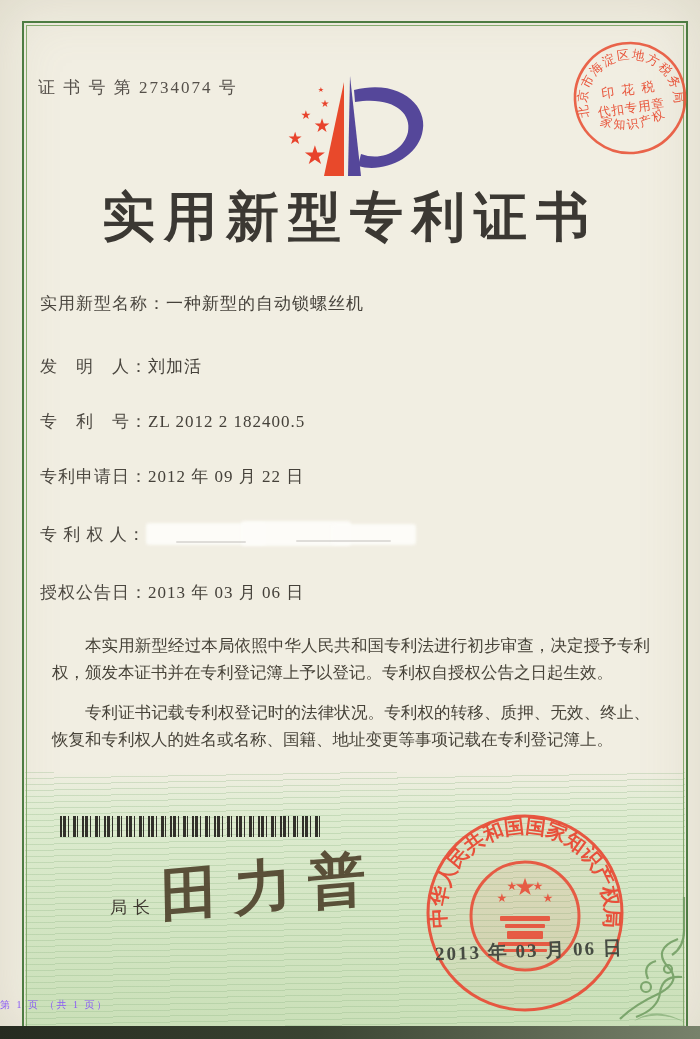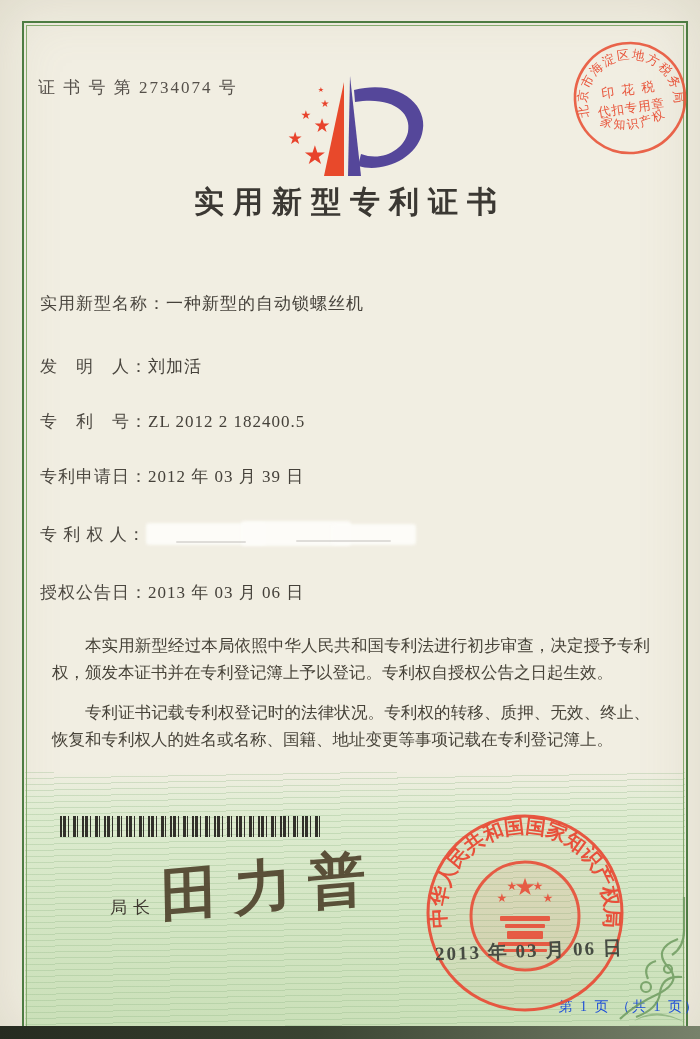--- a/index.html
+++ b/index.html
@@ -16,21 +16,21 @@
   
   .green-zone{position:absolute;left:25px;right:15px;top:772px;bottom:0;z-index:0;
     background:linear-gradient(180deg, rgba(223,236,210,0) 0%, rgba(223,236,210,.7) 9%, #ddebcf 17%, #d3e5c3 55%, #c9dfb7 100%);}
   .green-zone::after{content:"";position:absolute;inset:0;
     background:repeating-linear-gradient(179deg, rgba(140,180,130,.30) 0 1px, rgba(0,0,0,0) 1px 6px);}
   .photo-edge{position:absolute;left:0;right:0;bottom:0;height:13px;z-index:6;
     background:linear-gradient(90deg,#262b20,#3a4432 45%,#78826b);}
   
   .cert-no{position:absolute;left:38px;top:76px;font-size:17px;color:#55504a;letter-spacing:2px;z-index:2;}
   
-  .title{position:absolute;left:0;top:182px;width:100%;text-align:center;font-size:30px;font-weight:700;
+  .title{position:absolute;left:0;top:182px;width:100%;text-align:center;font-size:53px;font-weight:700;
     color:#3b3833;letter-spacing:9px;z-index:2;}
   
   .row{position:absolute;left:40px;font-size:17px;color:#4c4841;letter-spacing:1px;z-index:2;white-space:nowrap;}
   .row .lbl{color:#4c4841;}
   .row .val{color:#45413a;}
   .r1{top:292px}.r2{top:355px}.r3{top:410px}.r4{top:465px}.r5{top:521px}.r6{top:581px}
   
   .redact{position:relative;display:inline-block;width:290px;height:26px;vertical-align:-7px;}
   .redact .w{position:absolute;background:rgba(253,252,249,.95);filter:blur(1.6px);border-radius:3px;}
   .redact .w1{left:0;top:2px;width:120px;height:22px;}
@@ -49,21 +49,21 @@
       transparent 6px 8px,#23201c 8px 9px,transparent 9px 13px,#23201c 13px 16px,transparent 16px 17px,
       #23201c 17px 18px,transparent 18px 22px);}
   
   .sig-title{position:absolute;left:110px;top:896px;font-size:17px;letter-spacing:6px;color:#3e3930;z-index:4;}
   .sig-name{position:absolute;left:160px;top:848px;font-size:58px;font-weight:700;color:#4a3c26;
     letter-spacing:16px;transform:rotate(-5deg) skewX(-4deg);opacity:.88;z-index:4;white-space:nowrap;}
   
   .seal-date{position:absolute;left:435px;top:938px;font-size:19px;color:#464b42;letter-spacing:2px;
     transform:rotate(-2deg);z-index:6;font-weight:600;}
   
-  .footer{position:absolute;left:0;top:998px;width:100%;text-align:right;font-size:14px;color:#1d4ed8;
+  .footer{position:absolute;left:0;top:998px;width:100%;text-align:left;font-size:10px;color:#8b5cf6;
     letter-spacing:2px;z-index:4;}
   
   .logo{position:absolute;left:270px;top:74px;z-index:2;}
   .tax-stamp{position:absolute;left:568px;top:36px;z-index:4;transform:rotate(-8deg);}
   .seal{position:absolute;left:408px;top:798px;z-index:5;}
   .flourish{position:absolute;right:10px;bottom:14px;z-index:4;}
   svg text{font-family:"Liberation Serif", serif;}
 </style>
 </head>
 <body>
@@ -108,21 +108,21 @@
   <div class="row r2">
     <span class="lbl">发　明　人：</span><span class="val">刘加活</span>
   </div>
   <div class="row r1">
     <span class="lbl">实用新型名称：</span><span class="val">一种新型的自动锁螺丝机</span>
   </div>
   <div class="row r3">
     <span class="lbl">专　利　号：</span><span class="val">ZL 2012 2 182400.5</span>
   </div>
   <div class="row r4">
-    <span class="lbl">专利申请日：</span><span class="val">2012 年 03 月 39 日</span>
+    <span class="lbl">专利申请日：</span><span class="val">2012 年 09 月 22 日</span>
   </div>
   <div class="row r5">
     <span class="lbl">专 利 权 人：</span><span class="redact"><span class="w w1"></span><span class="w w2"></span><span class="w w3"></span><span class="g g1"></span><span class="g g2"></span></span>
   </div>
   <div class="row r6">
     <span class="lbl">授权公告日：</span><span class="val">2013 年 03 月 06 日</span>
   </div>
 
   <div class="body-text">
     <p>本实用新型经过本局依照中华人民共和国专利法进行初步审查，决定授予专利权，颁发本证书并在专利登记簿上予以登记。专利权自授权公告之日起生效。</p>

